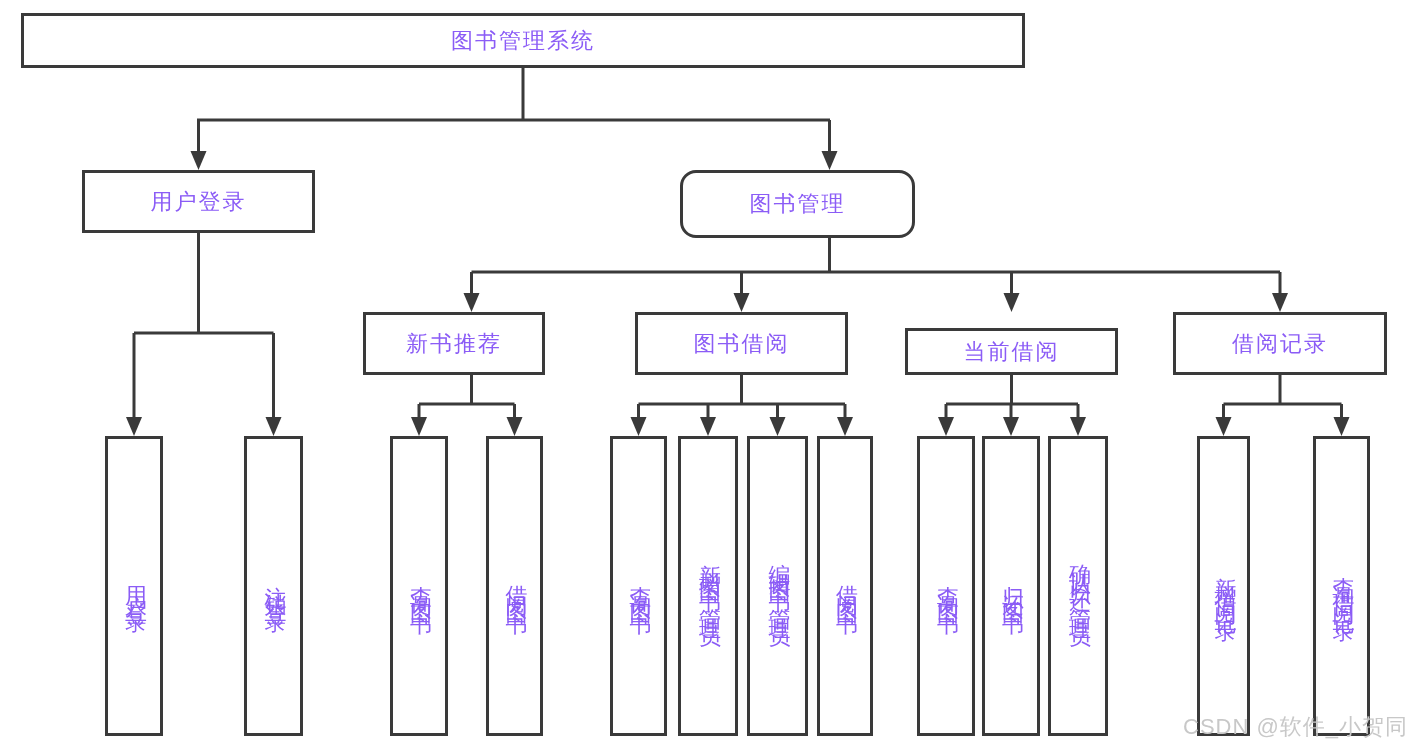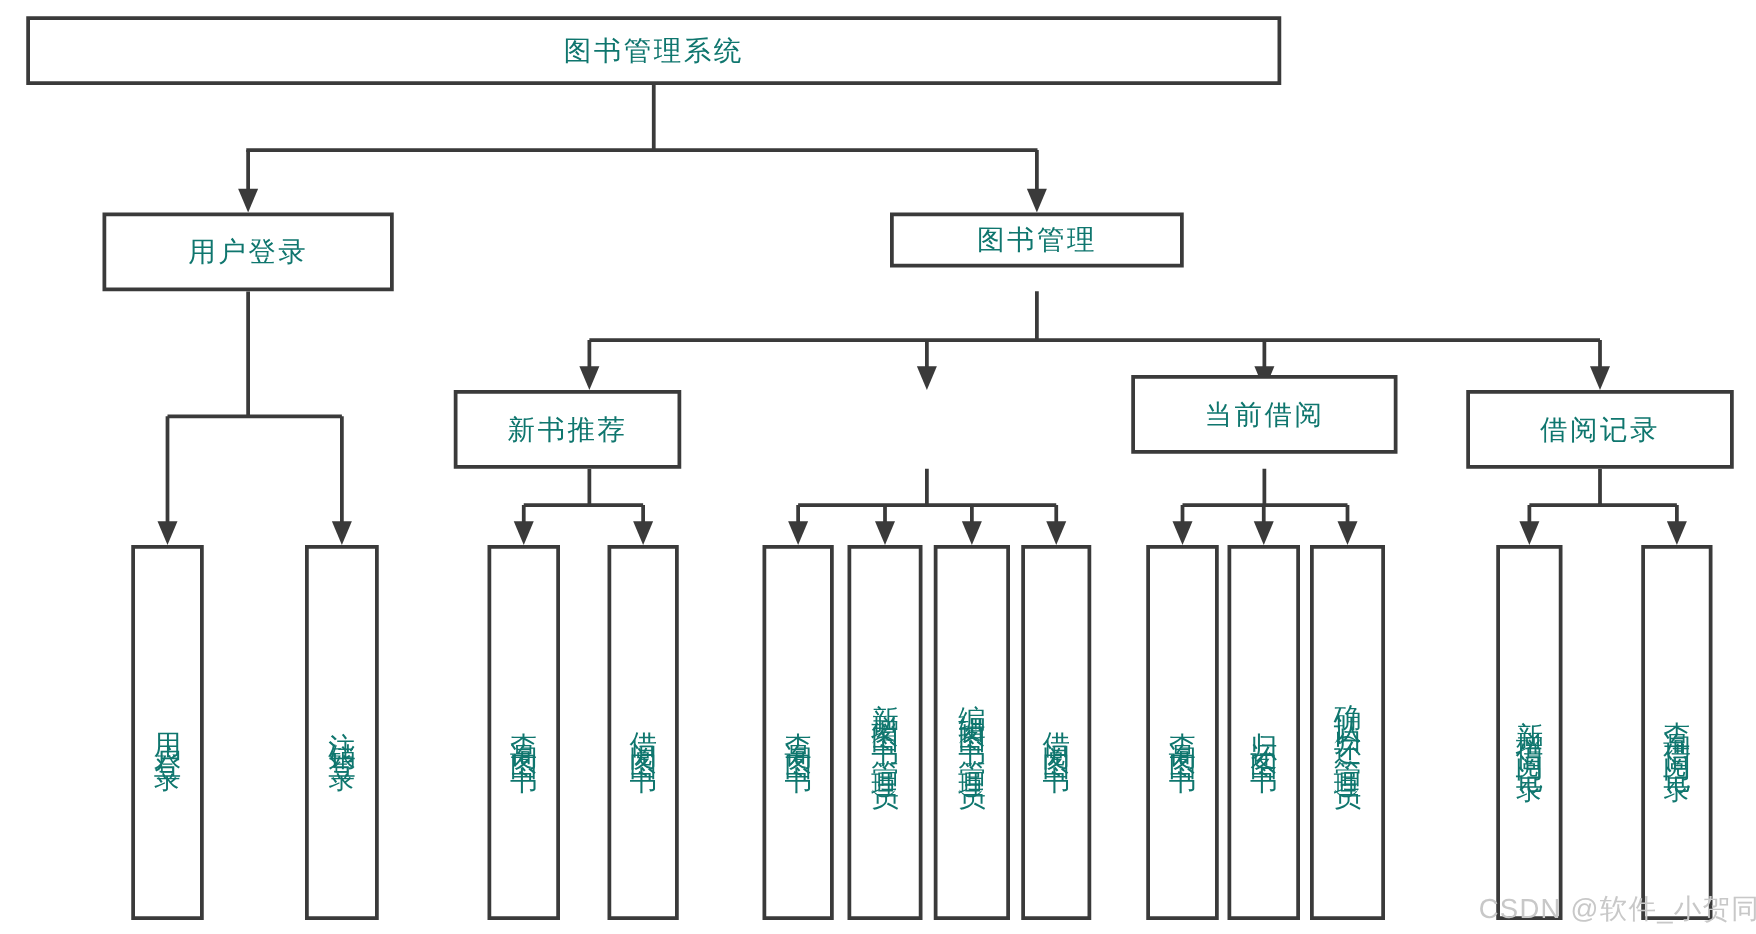--- a/index.html
+++ b/index.html
@@ -26,24 +26,25 @@
     pointer-events: none;
   }
   .node {
     position: absolute;
     box-sizing: border-box;
     border: 3px solid #3a3a3a;
     background: #ffffff;
     display: flex;
     align-items: center;
     justify-content: center;
-    color: #0f766e;
+    color: #8b5cf6;
     font-size: 22px;
     letter-spacing: 2px;
     white-space: nowrap;
+    font-family: Liberation Mono, monospace;
   }
   .node.leaf {
     writing-mode: vertical-rl;
     text-orientation: mixed;
     letter-spacing: 9px;
     line-height: 1;
     font-size: 22px;
     padding: 4px 0;
   }
   .watermark {
@@ -127,24 +128,25 @@
       <line x1="1223.5" y1="404" x2="1223.5" y2="422"></line>
       <polygon points="1215.5,417 1231.5,417 1223.5,436" fill="#3a3a3a" stroke="none"></polygon>
       <line x1="1341.5" y1="404" x2="1341.5" y2="422"></line>
       <polygon points="1333.5,417 1349.5,417 1341.5,436" fill="#3a3a3a" stroke="none"></polygon>
     </g>
   </svg>
 
   <div class="node" style="left:21px; top:13px; width:1004px; height:55px;">图书管理系统</div>
 
   <div class="node" style="left:82px; top:170px; width:233px; height:63px;">用户登录</div>
-  <div class="node" style="left:712px; top:170px; width:235px; height:44px;">图书管理</div>
+  <div class="node" style="left:680px; top:170px; width:235px; height:68px;border-radius:16px;">图书管理</div>
 
   <div class="node" style="left:363px; top:312px; width:182px; height:63px;">新书推荐</div>
-  <div class="node" style="left:905px; top:300px; width:213px; height:63px;">当前借阅</div>
+  <div class="node" style="left:635px; top:312px; width:213px; height:63px;">图书借阅</div>
+  <div class="node" style="left:905px; top:328px; width:213px; height:47px;">当前借阅</div>
   <div class="node" style="left:1173px; top:312px; width:214px; height:63px;">借阅记录</div>
 
   <div class="node leaf" style="left:105px; top:436px; width:58px; height:300px;">用户登录</div>
   <div class="node leaf" style="left:244px; top:436px; width:59px; height:300px;">注销登录</div>
 
   <div class="node leaf" style="left:390px; top:436px; width:58px; height:300px;">查询图书</div>
   <div class="node leaf" style="left:486px; top:436px; width:57px; height:300px;">借阅图书</div>
 
   <div class="node leaf" style="left:610px; top:436px; width:57px; height:300px;">查询图书</div>
   <div class="node leaf" style="left:678px; top:436px; width:60px; height:300px;">新增图书（管理员）</div>

